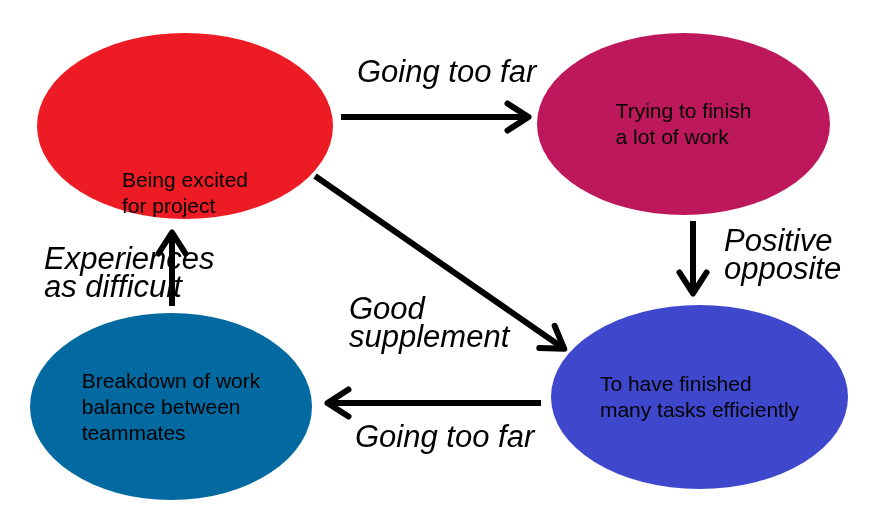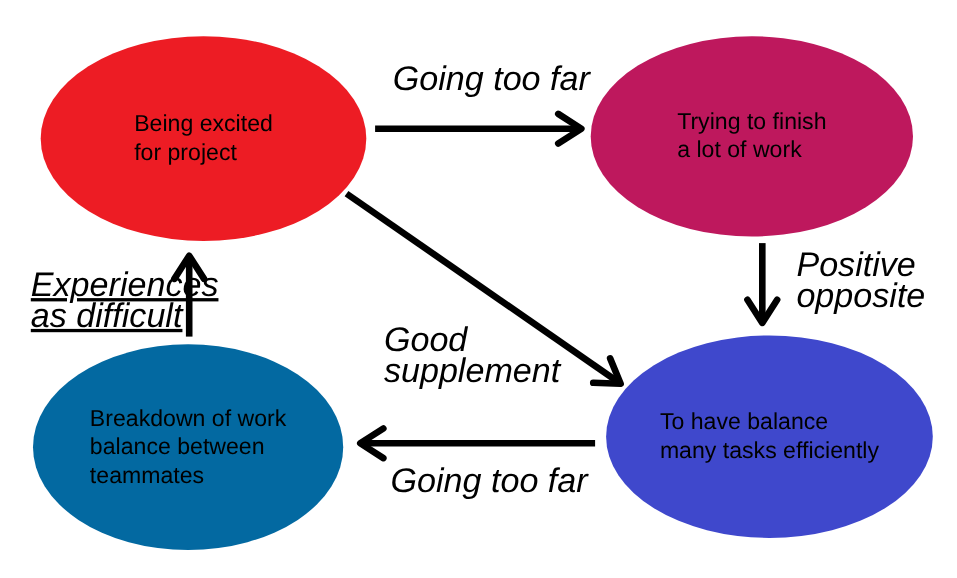--- a/index.html
+++ b/index.html
@@ -51,52 +51,52 @@
     color: #000000;
   }
   .node-being-excited   { left: 37px;  top: 33px;  width: 296px; height: 186px; }
   .node-trying-finish   { left: 537px; top: 33px;  width: 293px; height: 182px; }
   .node-finished-tasks  { left: 551px; top: 305px; width: 297px; height: 184px; }
   .node-breakdown       { left: 30px;  top: 313px; width: 282px; height: 187px; }
   .lbl-going-top        { left: 357px; top: 58px;  }
   .lbl-positive         { left: 724px; top: 227px; }
   .lbl-good-supplement  { left: 349px; top: 251px; margin-top: 44px; }
   .lbl-going-bottom     { left: 355px; top: 423px; }
-  .lbl-experiences      { left: 28px;  top: 245px; text-decoration: underline; }
+  .lbl-experiences      { left: 44px;  top: 245px; }
 </style>
 </head>
 <body>
 
 <div class="canvas">
 
   <svg class="arrows" viewBox="0 0 870 525" xmlns="http://www.w3.org/2000/svg">
     <defs>
       <marker id="head" viewBox="0 0 12 12" refX="9" refY="6" markerWidth="6" markerHeight="6" orient="auto" markerUnits="strokeWidth">
         <path d="M2.5,1.5 L9.5,6 L2.5,10.5" fill="none" stroke="#000000" stroke-width="2" stroke-linecap="round" stroke-linejoin="round"></path>
       </marker>
     </defs>
     <line x1="341" y1="117" x2="527" y2="117" marker-end="url(#head)" style="stroke: rgb(0, 0, 0);"></line>
     <line x1="693" y1="221" x2="693" y2="292" marker-end="url(#head)" style="stroke: rgb(0, 0, 0);"></line>
     <line x1="315" y1="176" x2="563" y2="348" marker-end="url(#head)" style="stroke: rgb(0, 0, 0);"></line>
     <line x1="541" y1="403" x2="329" y2="403" marker-end="url(#head)" style="stroke: rgb(0, 0, 0);"></line>
     <line x1="172" y1="306" x2="172" y2="234" marker-end="url(#head)" style="stroke: rgb(0, 0, 0);"></line>
   </svg>
 
-  <div class="node node-being-excited" style="background-color: rgb(237, 28, 36);">
+  <div class="node node-being-excited" style="background-color: rgb(237, 28, 36); align-items: flex-end;">
     <div class="node-text">Being excited
 for project</div>
   </div>
 
   <div class="node node-trying-finish" style="background-color: #be185d;">
     <div class="node-text">Trying to finish
 a lot of work</div>
   </div>
 
   <div class="node node-finished-tasks" style="background-color: rgb(63, 72, 204);">
-    <div class="node-text">To have balance
+    <div class="node-text">To have finished
 many tasks efficiently</div>
   </div>
 
   <div class="node node-breakdown" style="background-color: #0369a1;">
     <div class="node-text">Breakdown of work
 balance between
 teammates</div>
   </div>
 
   <div class="edge-label lbl-going-top">Going too far</div>

